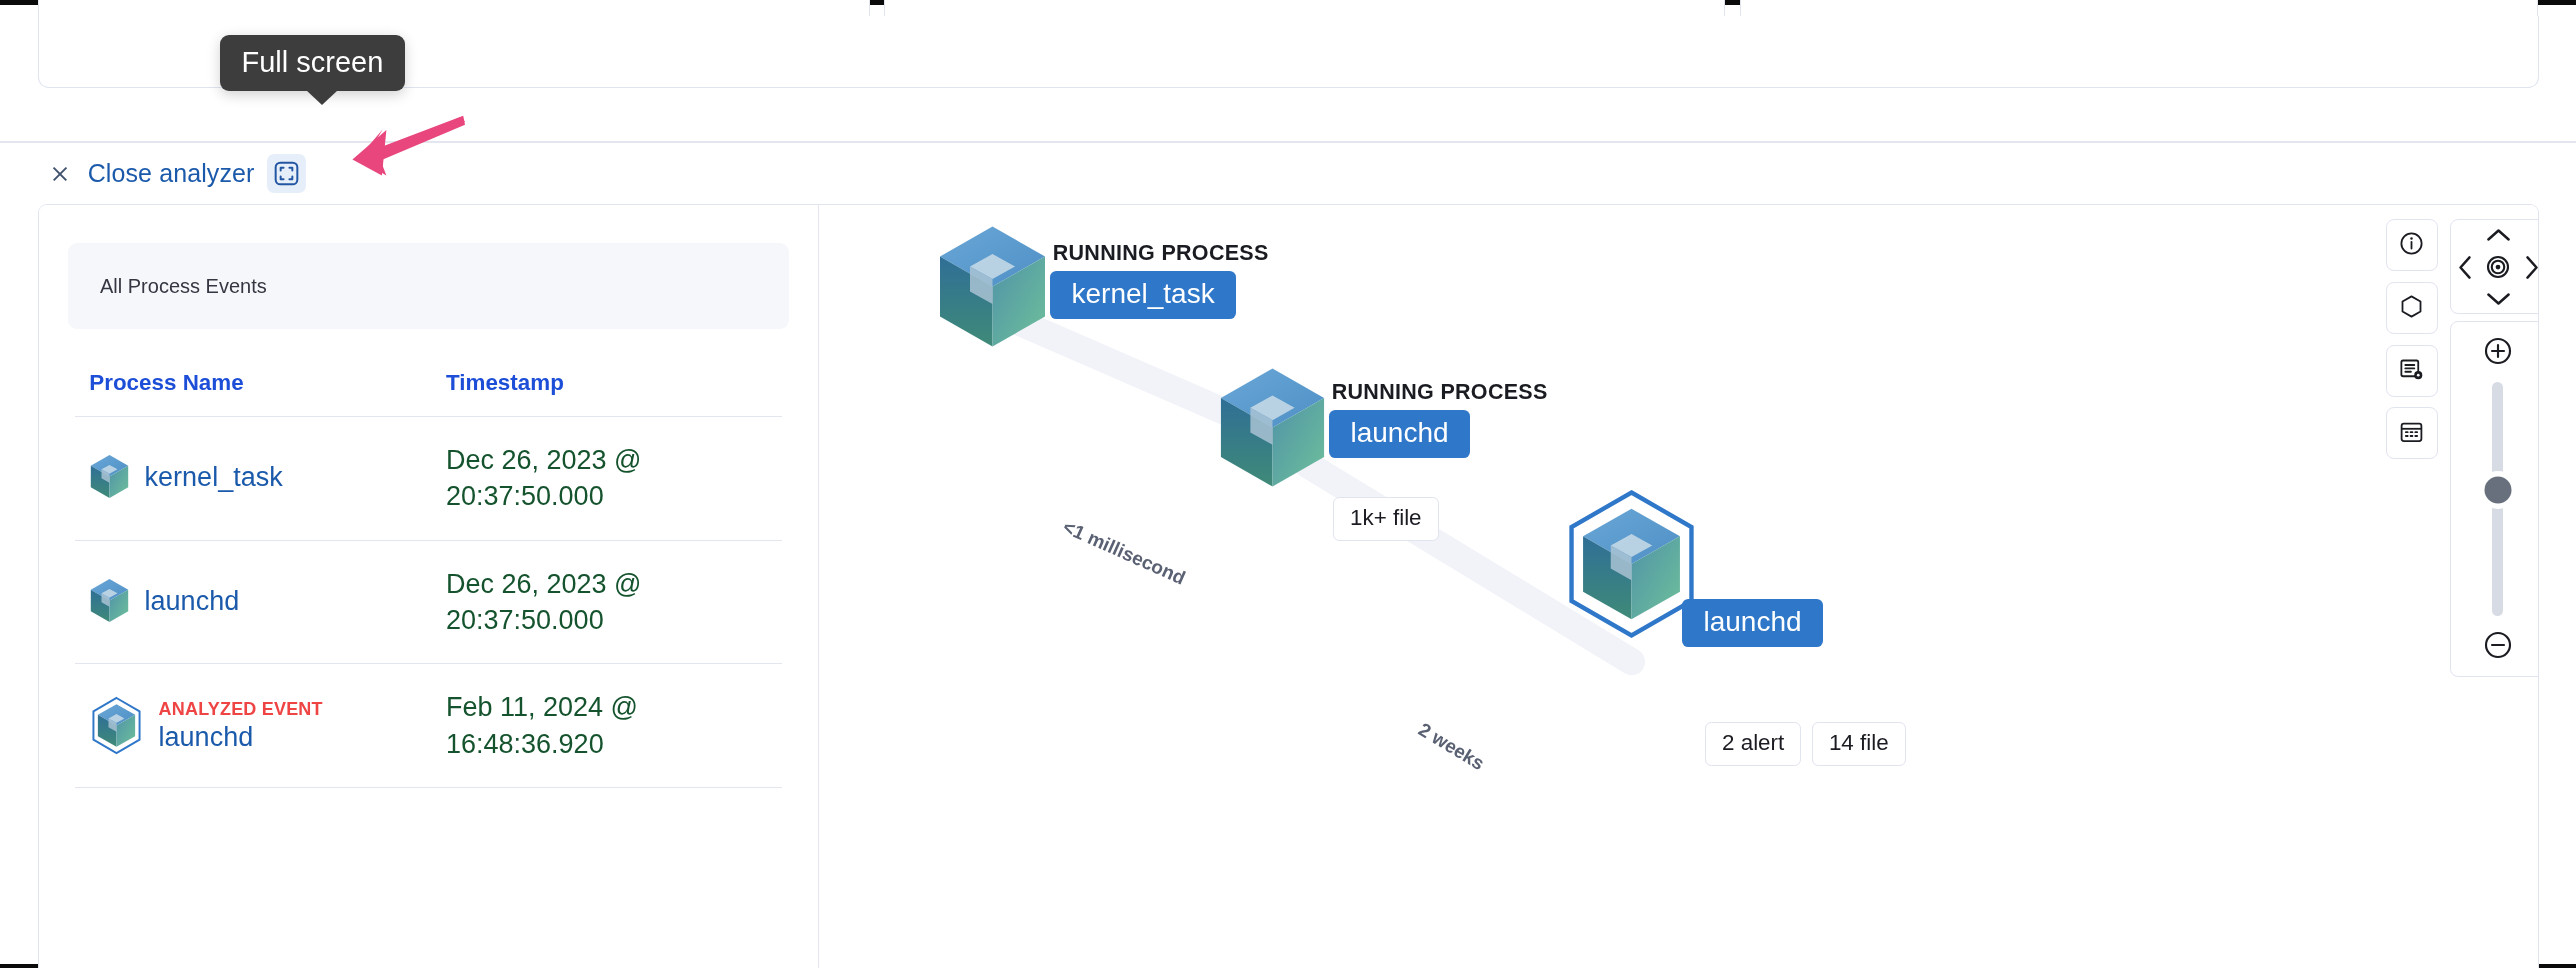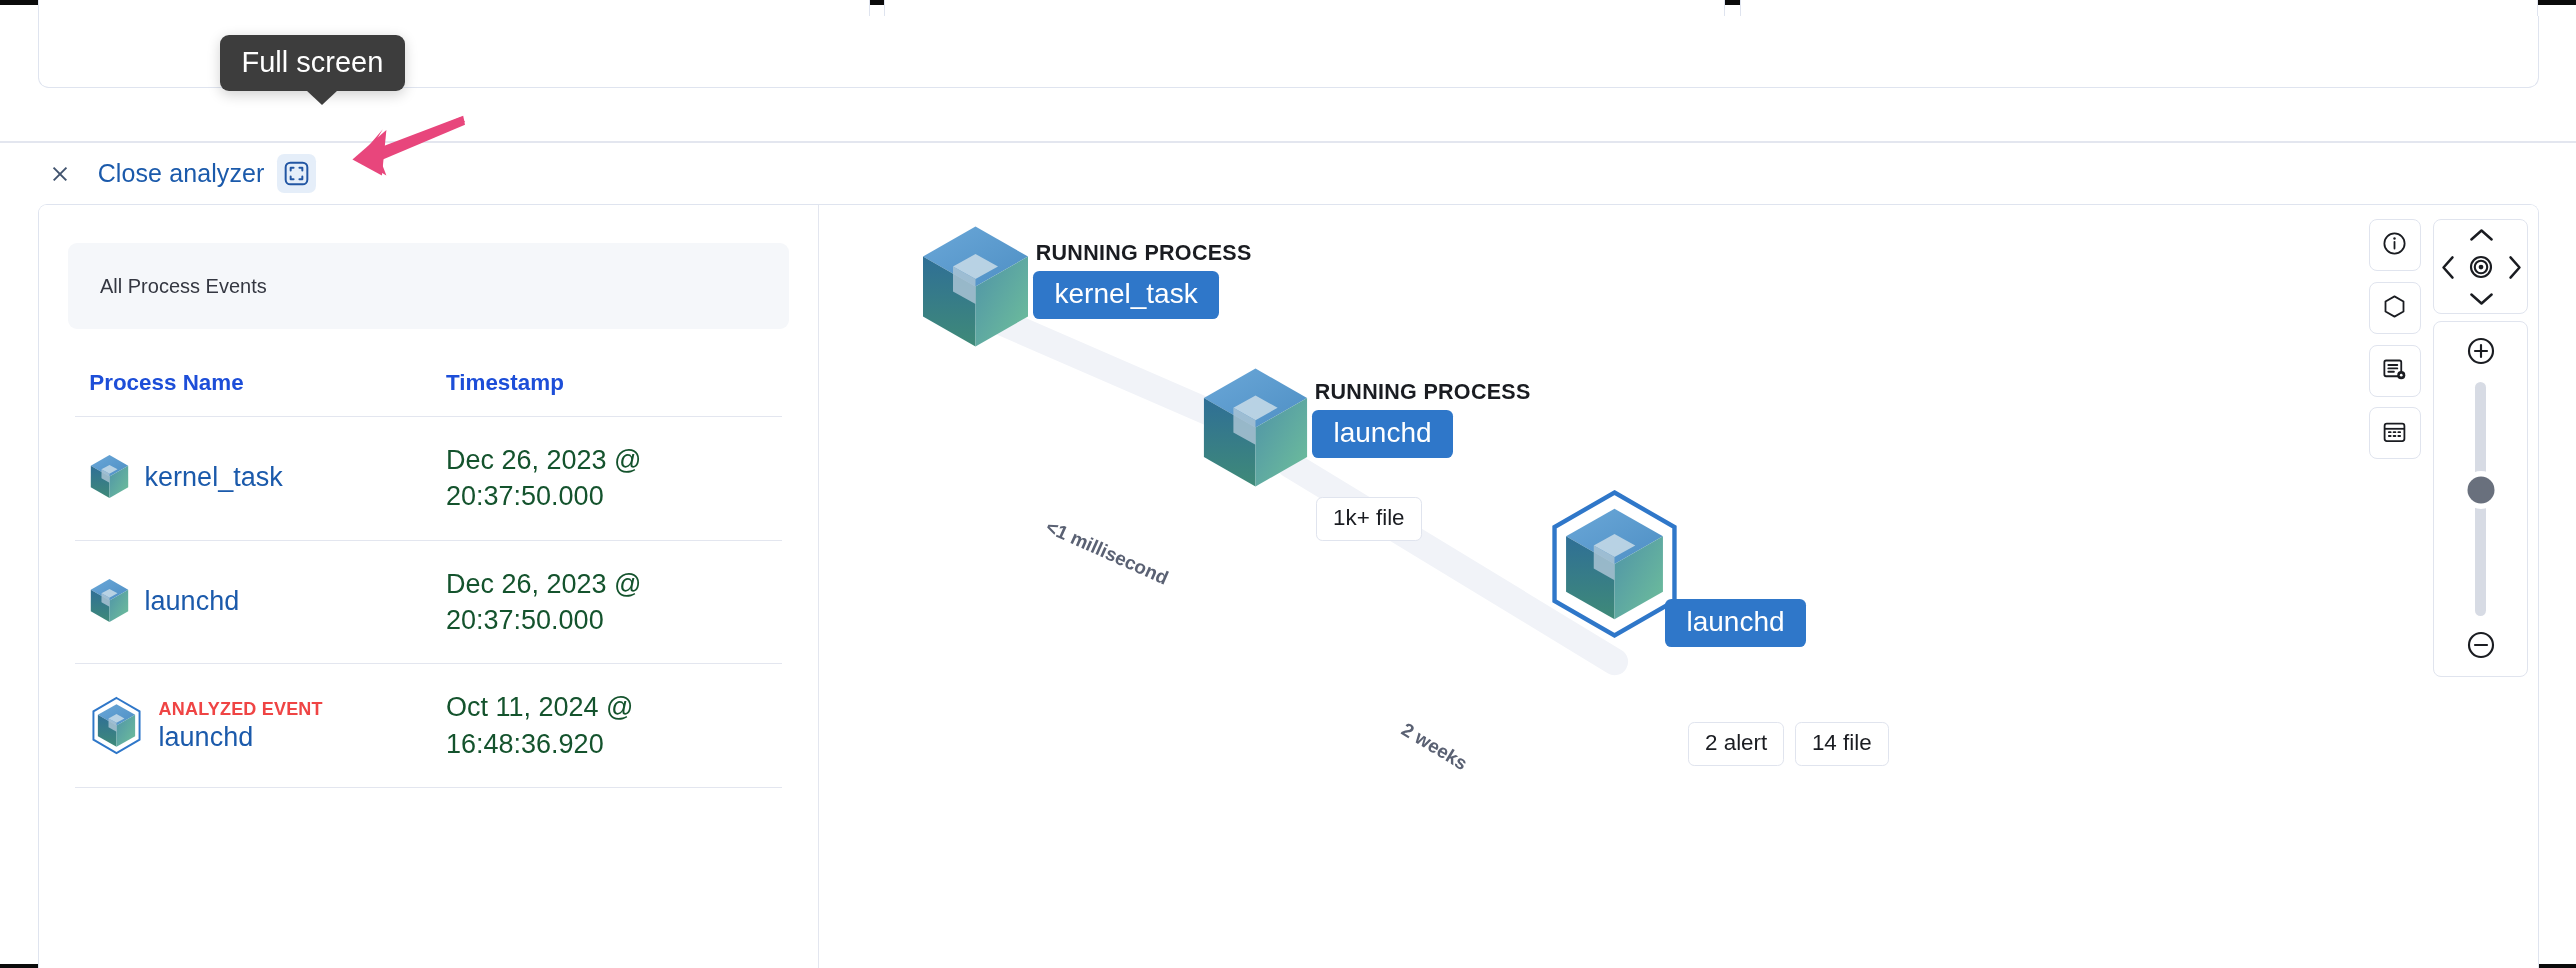--- a/index.html
+++ b/index.html
@@ -48,21 +48,21 @@
   }
 
   
   #analyzer-bar {
     position: absolute; left: 0; top: 138px;
     width: 2576px; height: 61px;
     background: #ffffff;
     display: flex; align-items: center;
   }
   #close-analyzer-btn {
-    display: flex; align-items: center; gap: 28px;
+    display: flex; align-items: center; gap: 18px;
     margin-left: 50px; cursor: pointer; background: none; border: none;
   }
   .x-icon {
     width: 19.7px; height: 19.7px; position: relative; display: inline-block; flex: none;
   }
   .x-icon::before, .x-icon::after {
     content: ""; position: absolute; left: 0.9px; top: 9px;
     width: 18px; height: 1.8px; background: #40536e;
   }
   .x-icon::before { transform: rotate(45deg); }
@@ -151,21 +151,21 @@
   }
   .proc-link { font-size: 27px; color: #1b5aab; cursor: pointer; line-height: 1.1; }
   .ts-cell { font-size: 27px; color: #14532d; line-height: 1.35; max-width: 269px; }
 
   
   .cube-sm { width: 41px; height: 47px; flex: none; }
   .cube-hex-wrap { position: relative; width: 55px; height: 59px; flex: none; }
 
   
   #graph-pane {
-    position: absolute; left: 804px; top: 0;
+    position: absolute; left: 821px; top: 0;
     width: 1717px; height: 100%;
     background: #ffffff; overflow: hidden; text-decoration: underline;
   }
   #graph-svg { position: absolute; left: 0; top: 0; }
 
   .node-label-group { position: absolute; }
   .node-kind {
     font-size: 21.5px; font-weight: bold; color: #1a1c21; letter-spacing: 0.3px;
     white-space: nowrap; margin-bottom: 4.5px; padding-left: 2.7px;
   }
@@ -346,21 +346,21 @@
                     </g>
                   </svg>
                 </span>
                 <span class="proc-text">
                   <span class="analyzed-tag">ANALYZED EVENT</span>
                   <span class="proc-link">launchd</span>
                 </span>
               </span>
             </td>
             <td>
-              <div class="ts-cell">Oct 11, 2024 @ 16:48:36.920</div>
+              <div class="ts-cell">Feb 11, 2024 @ 16:48:36.920</div>
             </td>
           </tr>
         </tbody>
       </table>
     </div>
 
     <div id="graph-pane">
 
       <svg id="graph-svg" width="1717" height="763" viewBox="0 0 1918 852">
         <defs>

